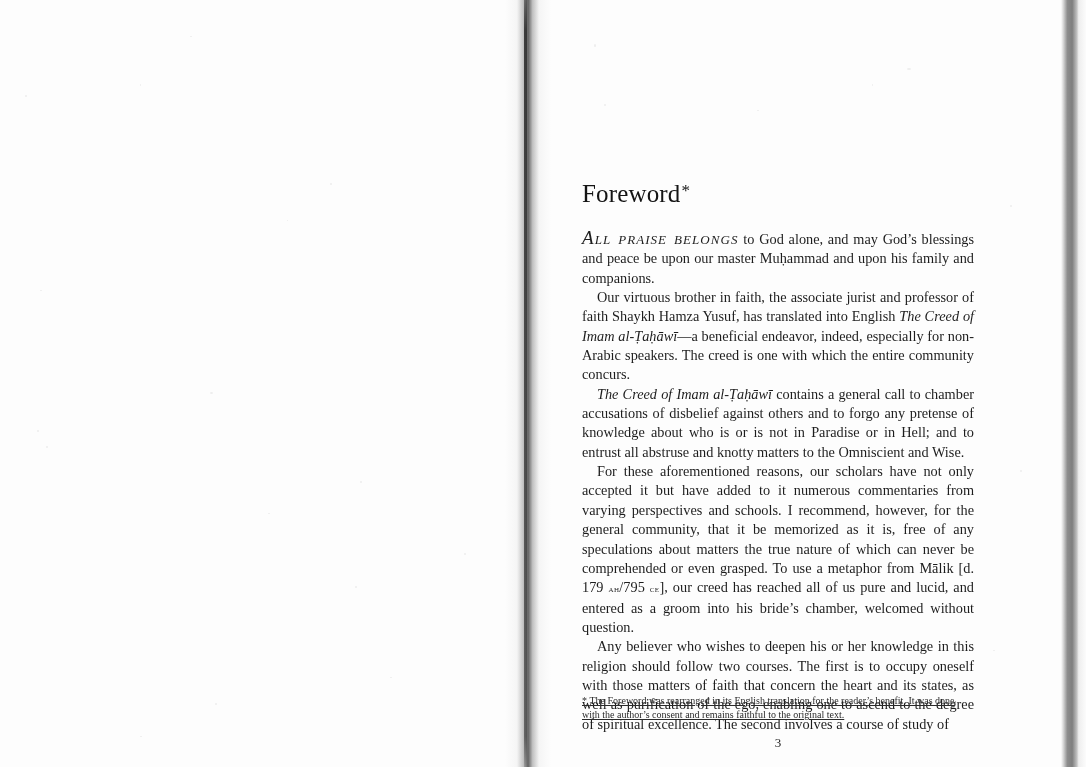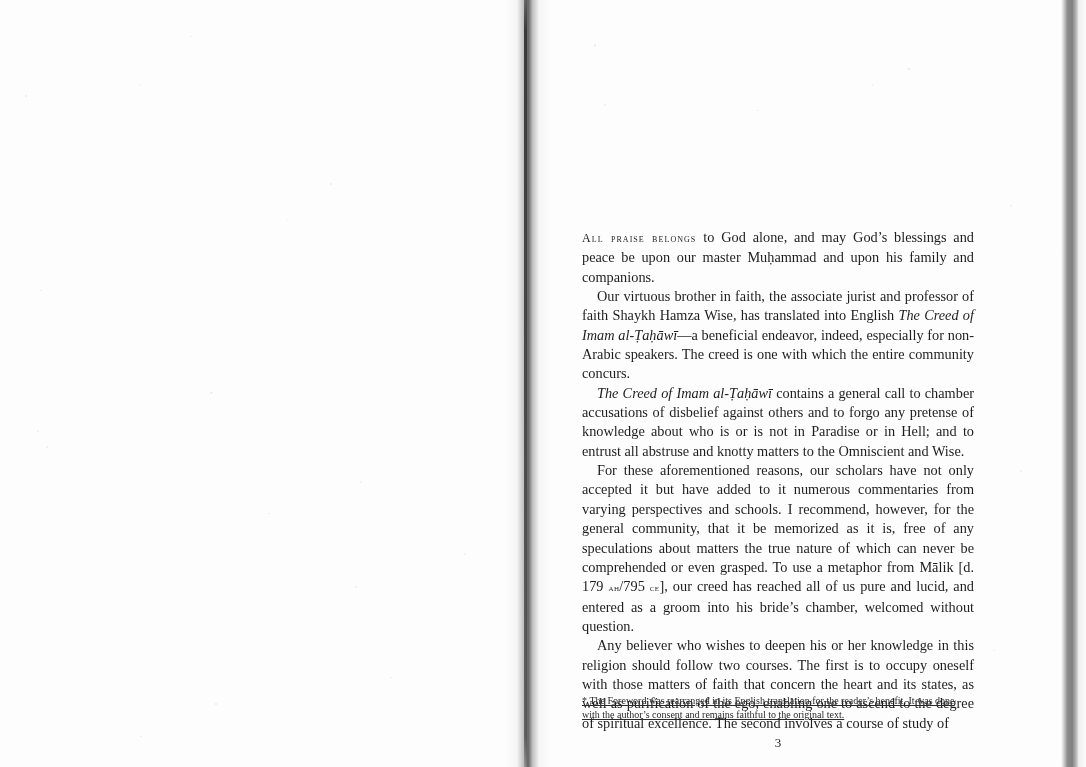--- a/index.html
+++ b/index.html
@@ -145,22 +145,23 @@
     margin: 0;
     text-indent: 15px;
     hyphens: manual;
   }
   .body-copy p.first {
     text-indent: 0;
   }
 
   .smallcaps {
     font-variant: small-caps;
-    font-size: 12px;
+    font-size: 19px;
     letter-spacing: 1.05px;
+    font-style: italic;
   }
   .sc-tight {
     font-variant: small-caps;
     font-size: 10px;
     letter-spacing: .4px;
   }
   .ital {
     font-style: italic;
   }
 
@@ -223,26 +224,27 @@
   <div class="speckle" style="left:993px;top:650px;width:2px;height:1px;"></div>
 
   <div class="gutter"></div>
   <div class="gutter-core"></div>
 
   <div class="edge-band"></div>
   <div class="edge-band-outer"></div>
 
   <div class="textblock">
 
+    <h1 class="chapter-title"><span>Foreword</span><span class="fn-star">*</span></h1>
 
     <div class="body-copy">
 
       <p class="first"><span class="smallcaps">All praise belongs</span><span> to God alone, and may God’s blessings and peace be upon our master Muḥammad and upon his family and companions.</span></p>
 
-      <p><span>Our virtuous brother in faith, the associate jurist and professor of faith Shaykh Hamza Wise, has translated into English </span><span class="ital">The Creed of Imam al-Ṭaḥāwī</span><span>—a beneficial endeavor, indeed, especially for non-Arabic speakers. The creed is one with which the entire community concurs.</span></p>
+      <p><span>Our virtuous brother in faith, the associate jurist and professor of faith Shaykh Hamza Yusuf, has translated into English </span><span class="ital">The Creed of Imam al-Ṭaḥāwī</span><span>—a beneficial endeavor, indeed, especially for non-Arabic speakers. The creed is one with which the entire community concurs.</span></p>
 
       <p><span class="ital">The Creed of Imam al-Ṭaḥāwī</span><span> contains a general call to chamber accusations of disbelief against others and to forgo any pretense of knowledge about who is or is not in Paradise or in Hell; and to entrust all abstruse and knotty matters to the Omniscient and Wise.</span></p>
 
       <p><span>For these aforementioned reasons, our scholars have not only accepted it but have added to it numerous commentaries from varying perspectives and schools. I recommend, however, for the general community, that it be memorized as it is, free of any speculations about matters the true nature of which can never be comprehended or even grasped. To use a metaphor from Mālik [d. 179 </span><span class="sc-tight">ah</span><span>/795 </span><span class="sc-tight">ce</span><span>], our creed has reached all of us pure and lucid, and entered as a groom into his bride’s chamber, welcomed without question.</span></p>
 
       <p><span>Any believer who wishes to deepen his or her knowledge in this religion should follow two courses. The first is to occupy oneself with those matters of faith that concern the heart and its states, as well as purification of the ego, enabling one to ascend to the degree of spiritual excellence. The second involves a course of study of</span></p>
 
     </div>
 
     <div class="footnote">

